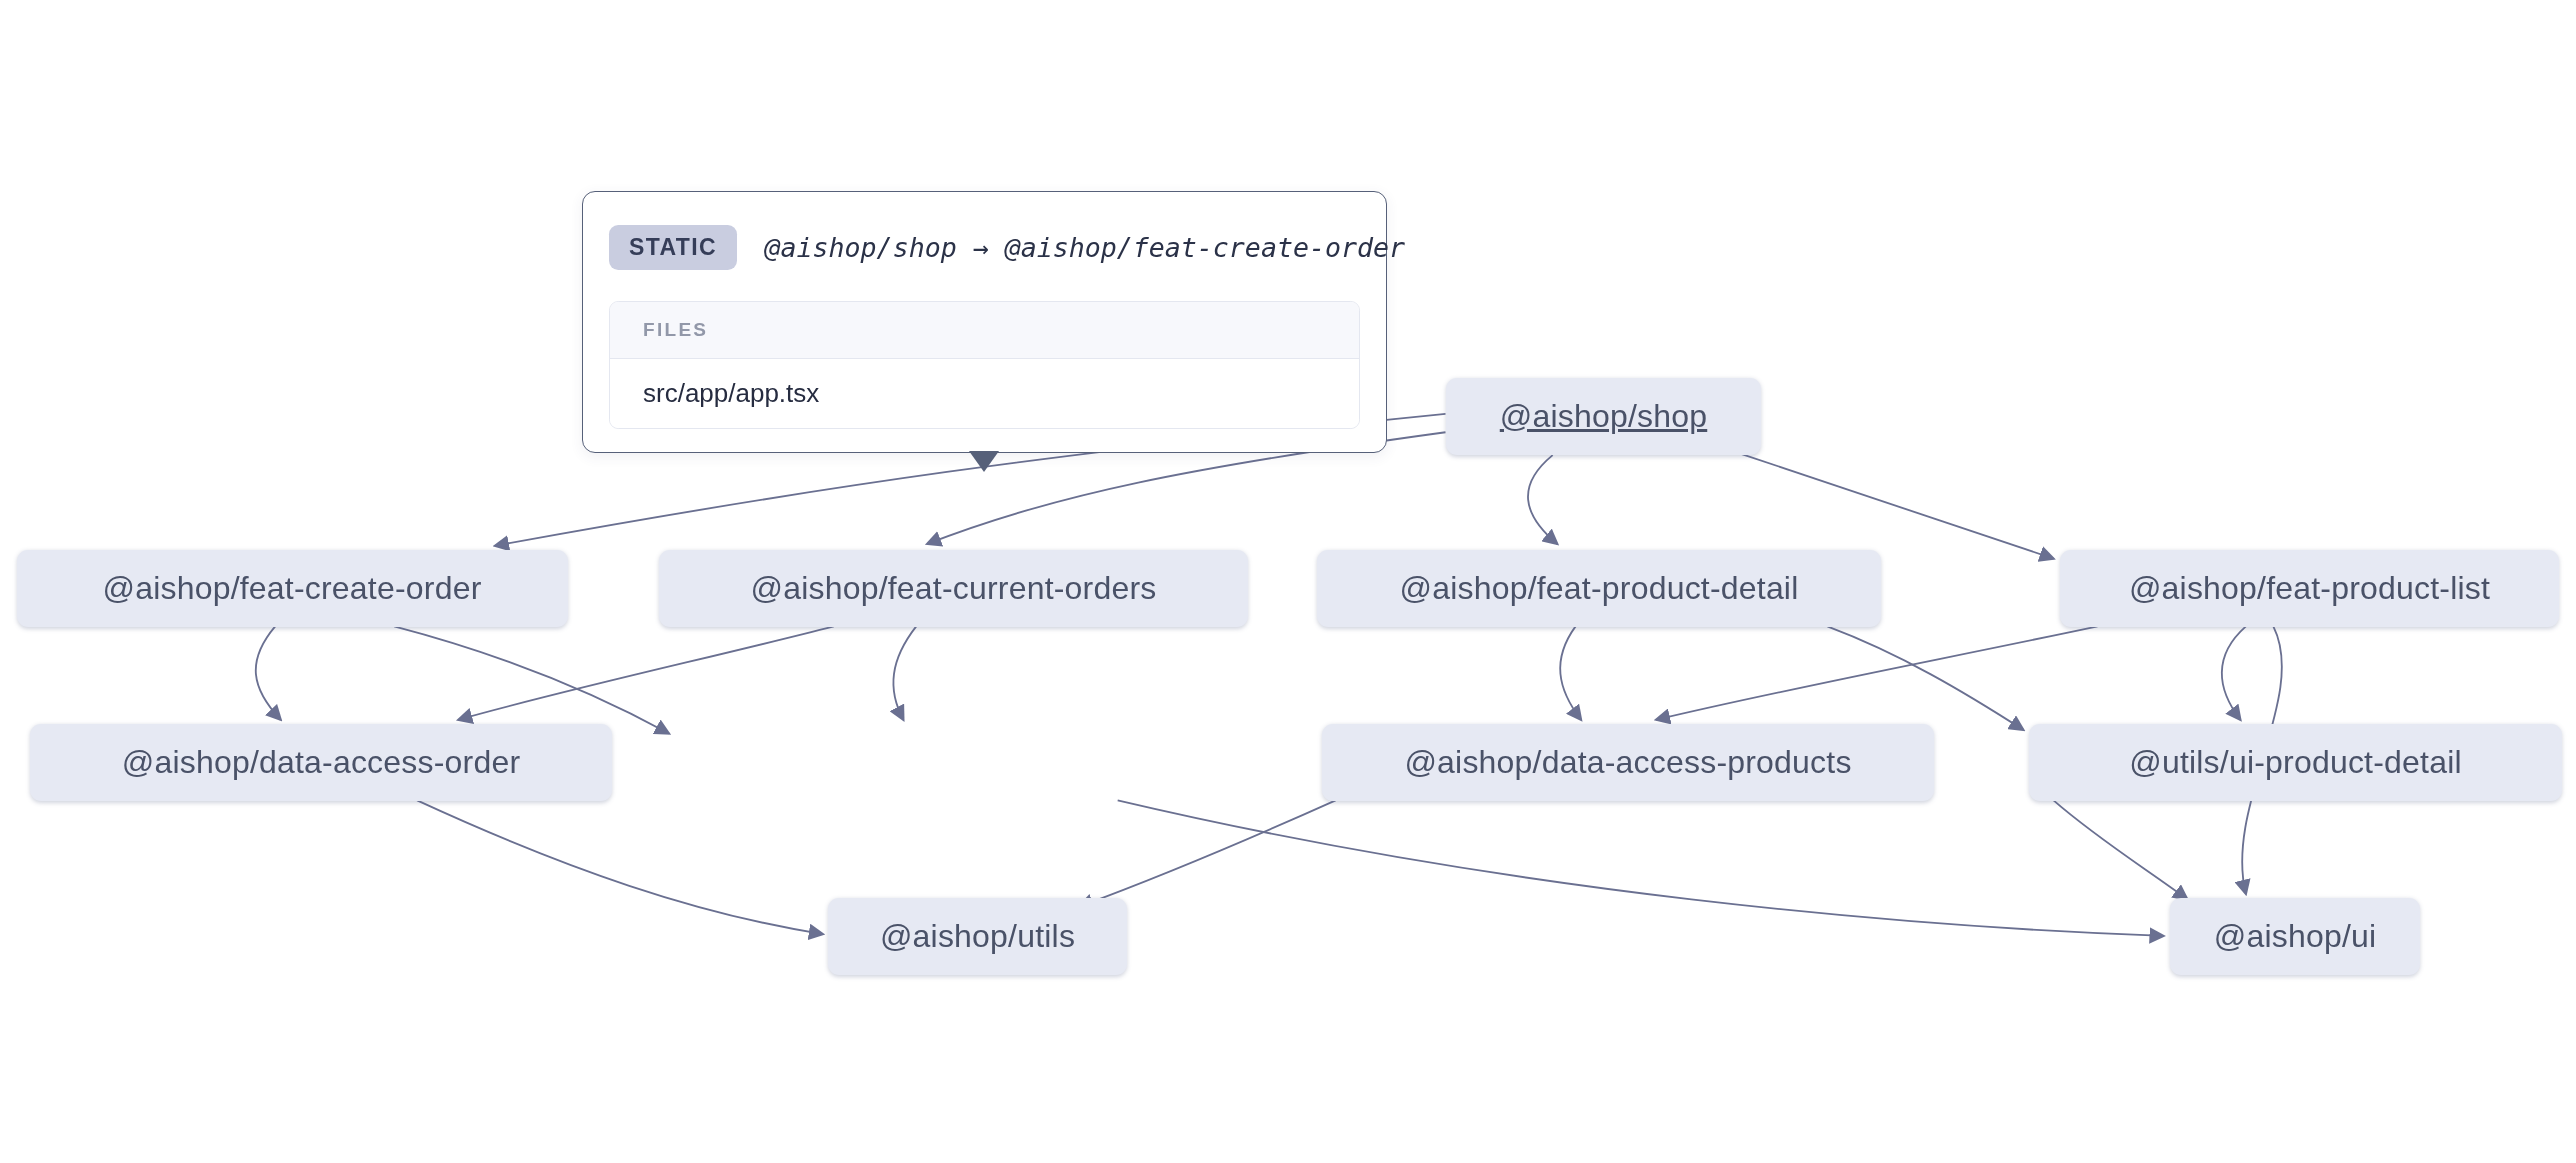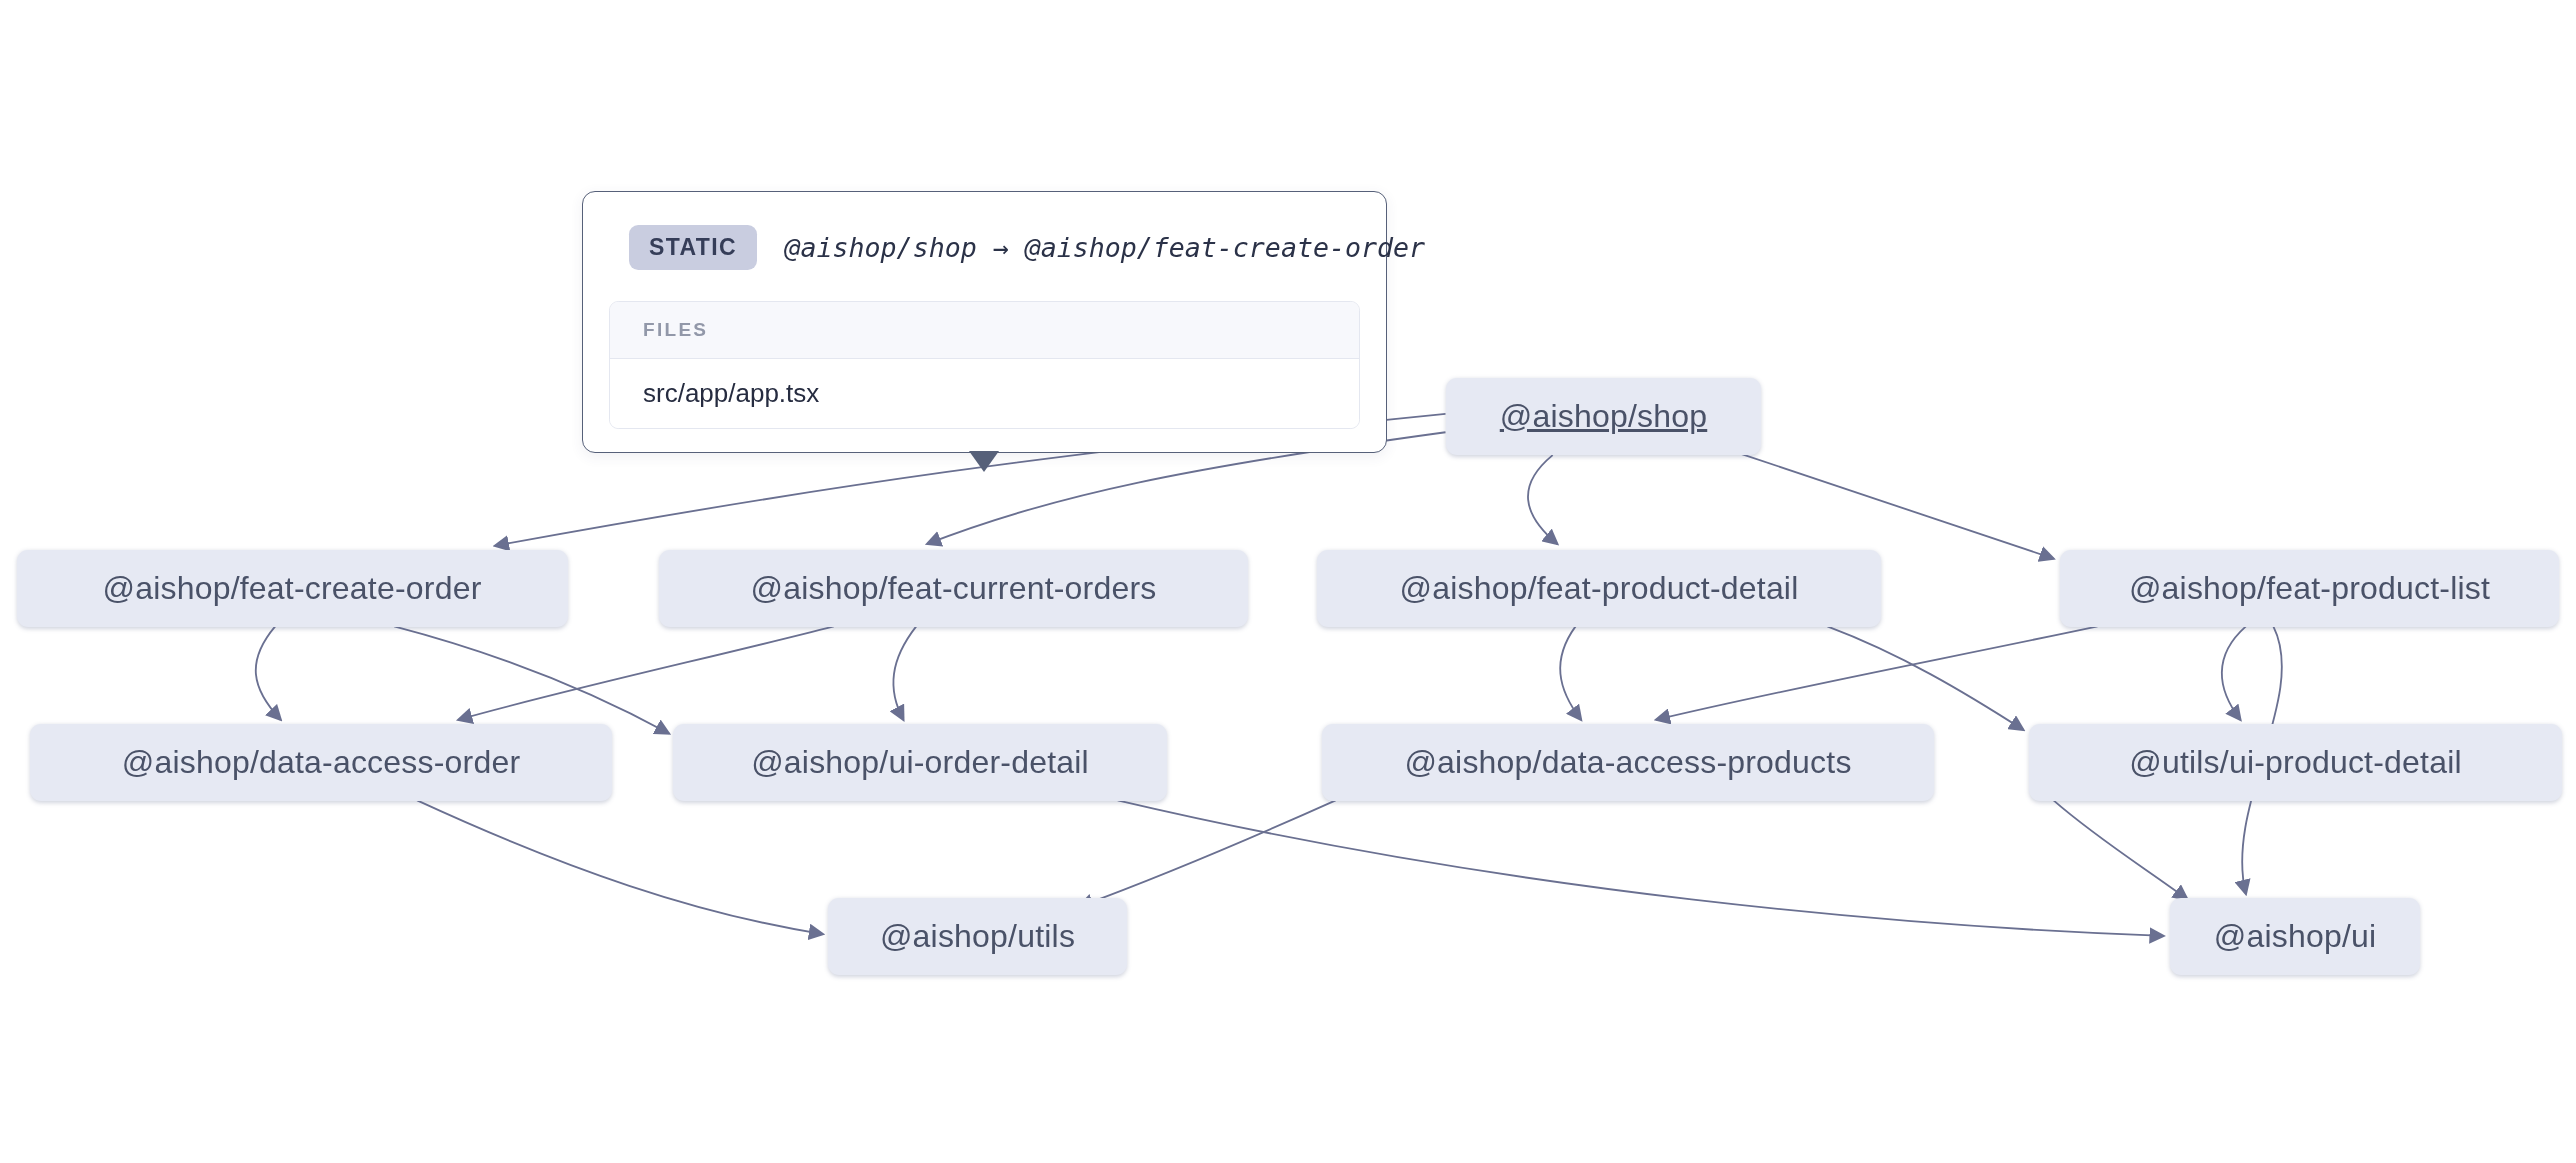--- a/index.html
+++ b/index.html
@@ -28,21 +28,21 @@
   
   #node-layer{position:absolute;left:0;top:0;width:100%;height:100%;z-index:2;pointer-events:none;}
   .node{position:absolute;display:flex;align-items:center;justify-content:center;
     background:var(--node-bg);color:var(--node-text);border-radius:11px;
     font-size:32px;letter-spacing:0.2px;white-space:nowrap;pointer-events:auto;
     box-shadow:0 1.8px 4.6px rgba(90,100,135,.28);cursor:pointer;}
 
   
   .tooltip{position:absolute;z-index:3;background:#fff;border:1.8px solid var(--tooltip-border);
     border-radius:13px;padding:30px 26px 23px 26px;box-shadow:0 3.7px 13px rgba(60,70,100,.08);}
-  .tooltip-head{display:flex;align-items:center;gap:27.5px;height:51px;margin-left:20px;}
+  .tooltip-head{display:flex;align-items:center;gap:27.5px;height:51px;}
   .badge{display:inline-flex;align-items:center;justify-content:center;
     background:var(--badge-bg);color:var(--badge-text);border-radius:9.2px;
     font-weight:bold;font-size:23px;letter-spacing:1.4px;padding:11px 20px;line-height:1;}
   .tooltip-title{font-family:"DejaVu Sans Mono","Liberation Mono",monospace;
     font-size:26.6px;color:var(--title-text);white-space:nowrap;font-style:italic;}
   .files-box{margin-top:27.5px;border:1.8px solid var(--files-border);border-radius:9.2px;overflow:hidden;}
   .files-header{background:var(--files-header-bg);color:var(--files-header-text);
     font-size:19px;font-weight:700;letter-spacing:2.3px;padding:17.4px 33px;
     border-bottom:0.9px solid var(--files-border);}
   .file-row{background:#fff;color:var(--file-text);font-size:26px;padding:19px 33px;}
@@ -82,21 +82,20 @@
       </g>
   </svg>
 
   <div id="node-layer">
       <div class="node" style="left: 1446px; top: 378px; width: 315px; height: 77px; text-decoration: underline;">@aishop/shop</div>
       <div class="node" style="left: 16.5px; top: 550px; width: 551px; height: 77px;">@aishop/feat-create-order</div>
       <div class="node" style="left: 659px; top: 550px; width: 589px; height: 77px;">@aishop/feat-current-orders</div>
       <div class="node" style="left: 1317px; top: 550px; width: 564px; height: 77px;">@aishop/feat-product-detail</div>
       <div class="node" style="left: 30px; top: 724px; width: 582px; height: 77px;">@aishop/data-access-order</div>
       <div class="node" style="left: 2060px; top: 550px; width: 499px; height: 77px;">@aishop/feat-product-list</div>
-      <div class="node" style="left: 673px; top: 724px; width: 494px; height: 77px;">@aishop/ui-order-detail</div>
       <div class="node" style="left: 1322px; top: 724px; width: 612px; height: 77px;">@aishop/data-access-products</div>
       <div class="node" style="left: 2029px; top: 724px; width: 533px; height: 77px;">@utils/ui-product-detail</div>
       <div class="node" style="left: 828px; top: 898px; width: 299px; height: 77px;">@aishop/utils</div>
       <div class="node" style="left: 2170px; top: 898px; width: 250px; height: 77px;">@aishop/ui</div>
     </div>
 
   <div class="tooltip" id="edge-tooltip" style="left: 582px; top: 191px; width: 805px; height: 262px;">
     <div class="tooltip-head">
       <span class="badge">STATIC</span>
       <span class="tooltip-title">@aishop/shop → @aishop/feat-create-order</span>

